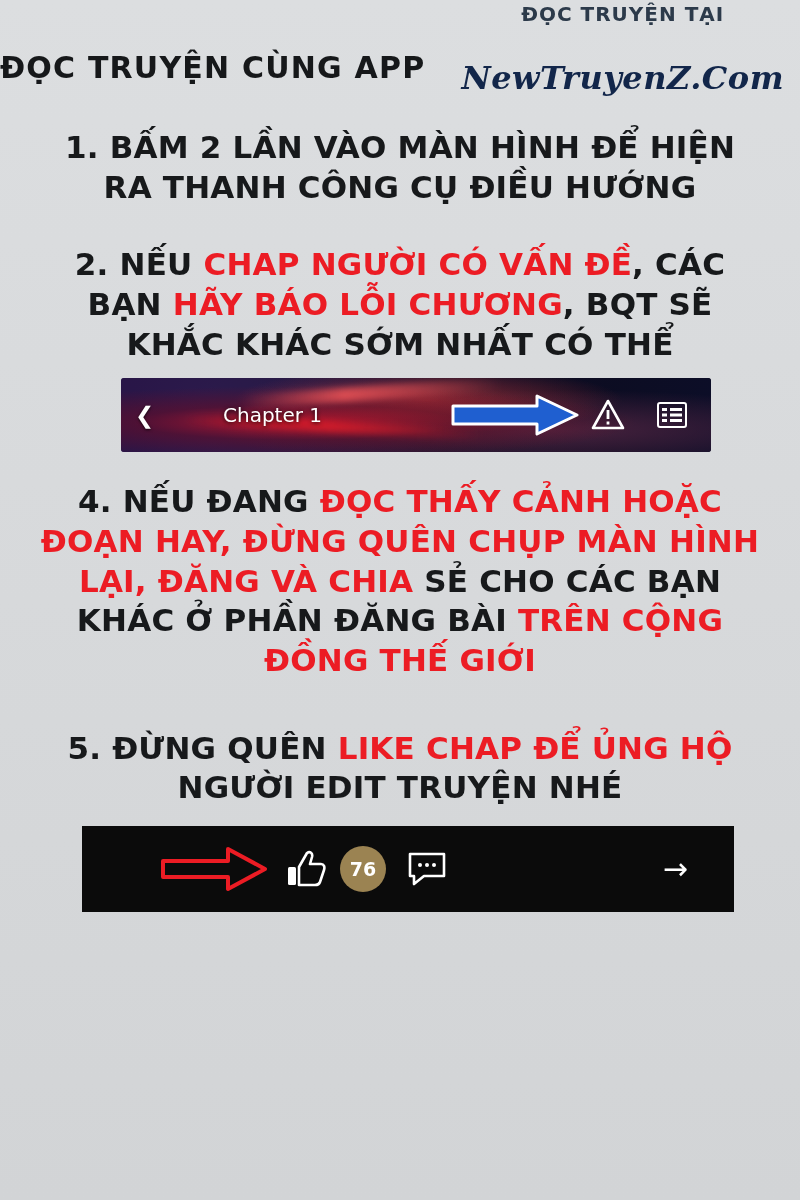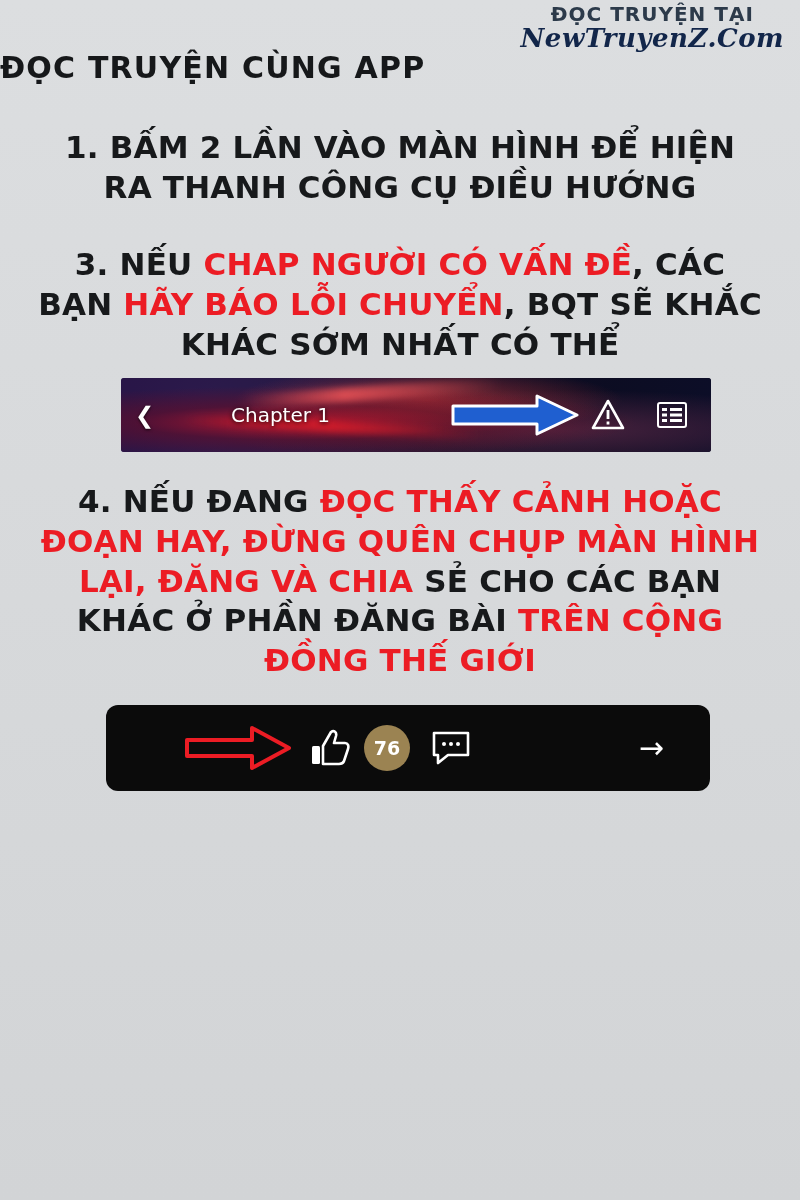--- a/index.html
+++ b/index.html
@@ -30,23 +30,24 @@
     font-family: "DejaVu Sans", sans-serif;
     font-weight: bold;
     font-size: 20px;
     letter-spacing: 1px;
     color: #2c3a4a;
   }
   .wm-main {
     font-family: "DejaVu Serif", serif;
     font-weight: bold;
     font-style: italic;
-    font-size: 26px;
+    font-size: 32px;
     color: #12264a;
     letter-spacing: 0.5px;
+    margin-top: 37px;
   }
 
   
   .heading {
     position: absolute;
     top: 50px;
     left: 0;
     width: 100%;
     text-align: left;
     font-weight: bold;
@@ -68,21 +69,21 @@
     font-size: 31px;
     line-height: 1.28;
     color: #17191b;
     letter-spacing: 0.2px;
     margin-bottom: 26px;
   }
   .block .hl { color: #ec1c24; }
   .b1 { margin-bottom: 38px; }
   .b2 { margin-bottom: 38px; }
   .b3 { margin-bottom: 14px; }
-  .b4 { margin-bottom: 24px; }
+  .b4 { margin-bottom: 48px; }
   .b5 { margin-bottom: 16px; }
 
   
   .reader-bar {
     position: relative;
     margin: 0 auto;
     width: 590px;
     height: 74px;
     left: 16px;
     border-radius: 3px;
@@ -119,21 +120,21 @@
     position: absolute;
     left: 14px; top: 50%;
     transform: translateY(-50%);
     color: #fff;
     font-size: 23px;
     font-weight: bold;
     text-shadow: 0 1px 3px rgba(0,0,0,.8);
   }
   .rb-chapter {
     position: absolute;
-    left: 110px; top: 50%;
+    left: 102px; top: 50%;
     transform: translateY(-50%);
     color: #ffffff;
     font-size: 20px;
     font-weight: normal;
     text-shadow: 0 1px 4px rgba(0,0,0,.9);
   }
   .rb-arrow {
     position: absolute;
     left: 330px; top: 50%;
     transform: translateY(-50%);
@@ -149,25 +150,25 @@
     position: absolute;
     right: 24px; top: 50%;
     transform: translateY(-50%);
     width: 30px; height: 26px;
   }
 
   
   .bottom-bar {
     position: relative;
     margin: 0 auto;
-    width: 604px;
+    width: 652px;
     height: 86px;
     left: 8px;
     background: #0b0b0b;
-    border-radius: 12px;
+    border-radius: 0;
   }
   .bb-arrow {
     position: absolute;
     left: 78px; top: 50%;
     transform: translateY(-50%);
     width: 108px; height: 48px;
   }
   .bb-like {
     position: absolute;
     left: 204px; top: 50%;
@@ -219,21 +220,21 @@
   <div class="heading">ĐỌC TRUYỆN CÙNG APP</div>
 
   <div class="content">
 
     <div class="block b1">
       <span>1. BẤM 2 LẦN VÀO MÀN HÌNH ĐỂ HIỆN RA THANH CÔNG CỤ ĐIỀU HƯỚNG</span>
     </div>
 
 
     <div class="block b3">
-      <span>3. NẾU </span><span class="hl">CHAP NGƯỜI CÓ VẤN ĐỀ</span><span>, CÁC BẠN </span><span class="hl">HÃY BÁO LỖI CHUYỂN</span><span>, BQT SẼ KHẮC KHÁC SỚM NHẤT CÓ THỂ</span>
+      <span>2. NẾU </span><span class="hl">CHAP NGƯỜI CÓ VẤN ĐỀ</span><span>, CÁC BẠN </span><span class="hl">HÃY BÁO LỖI CHƯƠNG</span><span>, BQT SẼ KHẮC KHÁC SỚM NHẤT CÓ THỂ</span>
     </div>
 
     <div class="img1-wrap">
       <div class="reader-bar">
         <div class="haze"></div>
         <div class="streak"></div>
         <div class="streak2"></div>
 
         <div class="rb-back">❮</div>
 
@@ -258,20 +259,23 @@
           <rect x="13" y="11.5" width="12" height="3" fill="#ffffff"></rect>
           <rect x="13" y="17" width="12" height="3" fill="#ffffff"></rect>
         </svg>
       </div>
     </div>
 
     <div class="block b4">
       <span>4. NẾU ĐANG </span><span class="hl">ĐỌC THẤY CẢNH HOẶC ĐOẠN HAY, ĐỪNG QUÊN CHỤP MÀN HÌNH LẠI, ĐĂNG VÀ CHIA</span><span> SẺ CHO CÁC BẠN KHÁC Ở PHẦN ĐĂNG BÀI </span><span class="hl">TRÊN CỘNG ĐỒNG THẾ GIỚI</span>
     </div>
 
+    <div class="block b5">
+      <span>5. ĐỪNG QUÊN </span><span class="hl">LIKE CHAP ĐỂ ỦNG HỘ</span><span> NGƯỜI EDIT TRUYỆN NHÉ</span>
+    </div>
 
     <div class="img2-wrap">
       <div class="bottom-bar">
 
         <svg class="bb-arrow" viewBox="0 0 108 48">
           <path d="M3 16 L68 16 L68 4 L105 24 L68 44 L68 32 L3 32 Z" fill="none" stroke="#ec1c24" stroke-width="4" stroke-linejoin="round"></path>
         </svg>
 
         <svg class="bb-like" viewBox="0 0 40 40">
           <rect x="2" y="18" width="8" height="18" rx="1.5" fill="#ffffff"></rect>

